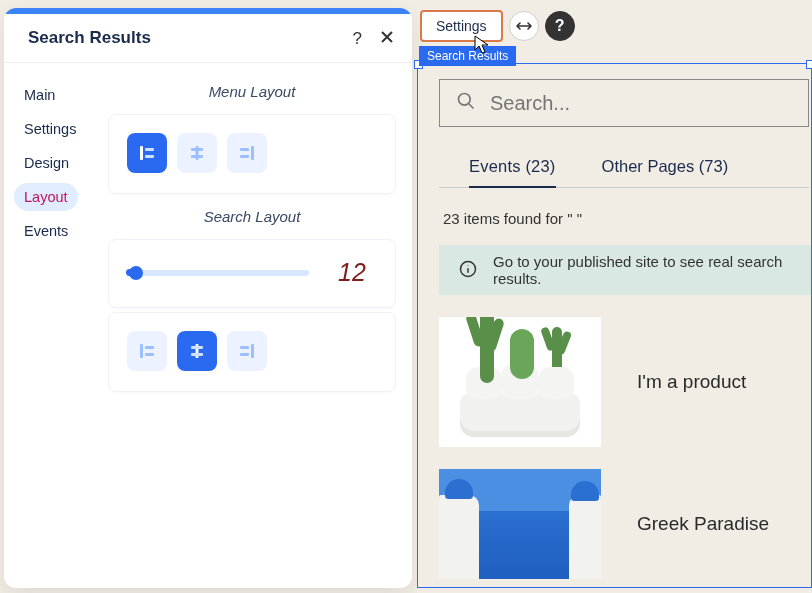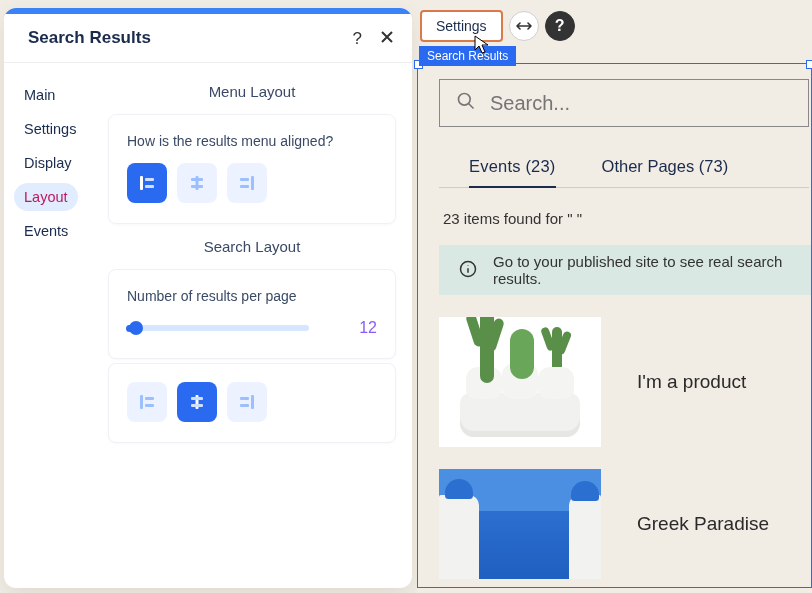--- a/index.html
+++ b/index.html
@@ -67,20 +67,21 @@
   }
   .side-tab.active {
     background: #e2ecff;
     color: #be185d;
   }
 
   .panel-content {
     flex: 1;
     padding: 10px 16px 10px 4px;
     overflow: auto;
+    font-style: italic;
   }
   .section-title {
     text-align: center;
     font-size: 15px;
     color: #3a4a66;
     padding: 10px 0 14px;
   }
   .card {
     background: #fff;
     border: 1px solid #eef1f5;
@@ -143,24 +144,24 @@
     background: #2a6af0;
   }
   .slider-track .thumb {
     position: absolute; left: 5%;
     width: 14px; height: 14px;
     border-radius: 50%;
     background: #2a6af0;
     transform: translateX(-50%);
   }
   .slider-value {
-    font-size: 16px;
-    color: #8b5cf6;
+    font-size: 25px;
+    color: #7f1d1d;
     width: 50px;
-    text-align: right;
+    text-align: center;
   }
 
   
   .toolbar {
     position: absolute;
     left: 420px; top: 10px;
     display: flex;
     align-items: center;
     gap: 6px;
   }
@@ -373,30 +374,29 @@
             <path d="M2 2 L12 12 M12 2 L2 12" fill="none"></path>
           </svg>
       </span>
     </div>
   </div>
 
   <div class="panel-body">
     <div class="side-tabs">
       <div class="side-tab">Main</div>
       <div class="side-tab">Settings</div>
-      <div class="side-tab">Display</div>
+      <div class="side-tab">Design</div>
       <div class="side-tab active">Layout</div>
       <div class="side-tab">Events</div>
     </div>
 
     <div class="panel-content">
 
       <div class="section-title">Menu Layout</div>
       <div class="card">
-        <div class="card-label">How is the results menu aligned?</div>
         <div class="icon-btn-row">
           <div class="icon-btn active">
             <svg width="18" height="18" viewBox="0 0 18 18">
               <rect class="bar" x="2" y="2" width="3" height="14" rx="1"></rect>
               <rect class="line" x="7" y="4" width="9" height="3" rx="1"></rect>
               <rect class="line" x="7" y="11" width="9" height="3" rx="1"></rect>
             </svg>
           </div>
           <div class="icon-btn">
             <svg width="18" height="18" viewBox="0 0 18 18">
@@ -410,21 +410,20 @@
               <rect class="bar" x="13" y="2" width="3" height="14" rx="1"></rect>
               <rect class="line" x="2" y="4" width="9" height="3" rx="1"></rect>
               <rect class="line" x="2" y="11" width="9" height="3" rx="1"></rect>
             </svg>
           </div>
         </div>
       </div>
 
       <div class="section-title">Search Layout</div>
       <div class="card">
-        <div class="card-label">Number of results per page</div>
         <div class="slider-row">
           <div class="slider-track">
             <div class="rail"></div>
             <div class="fill"></div>
             <div class="dot"></div>
             <div class="thumb"></div>
           </div>
           <div class="slider-value">12</div>
         </div>
       </div>

